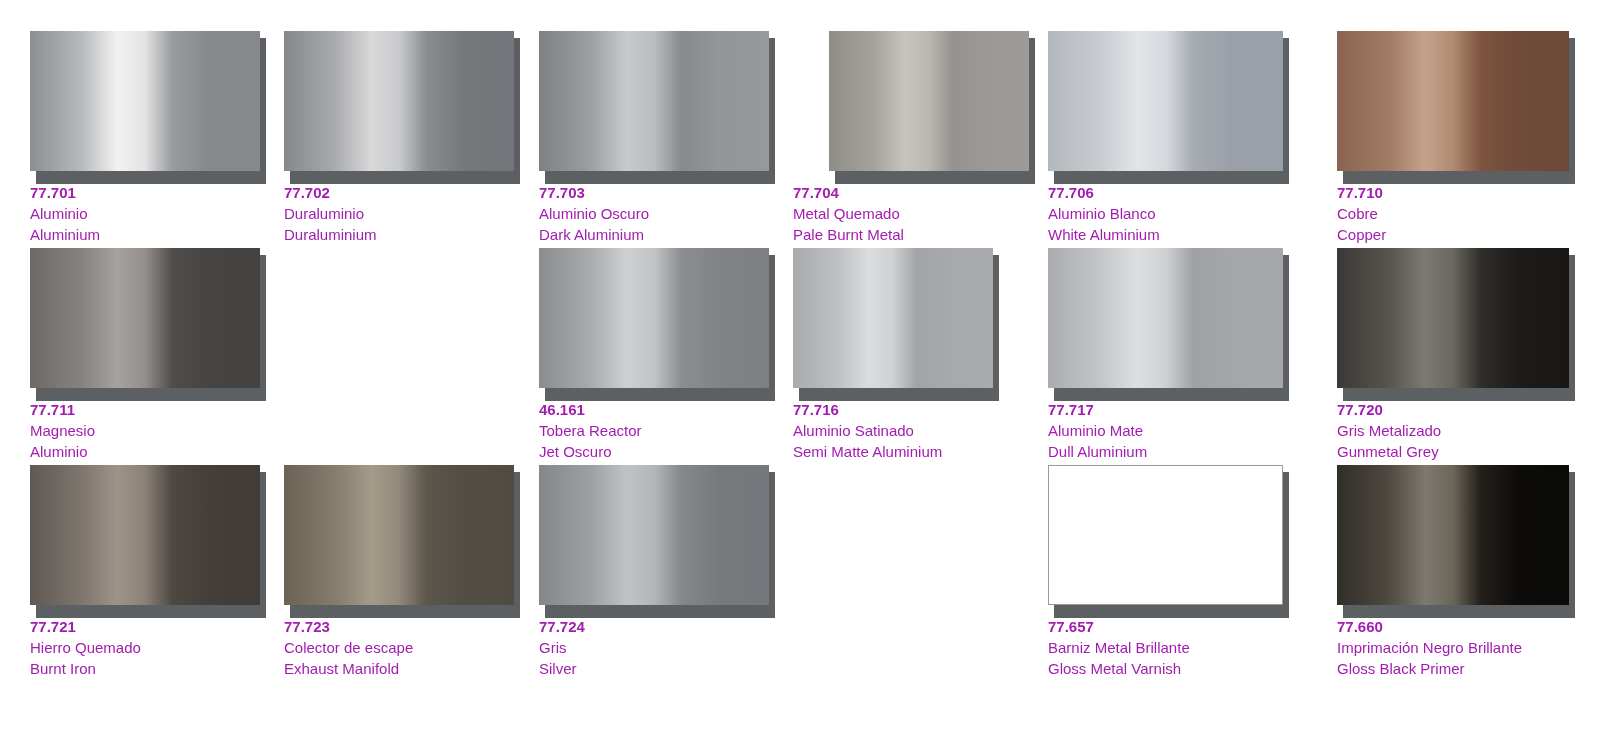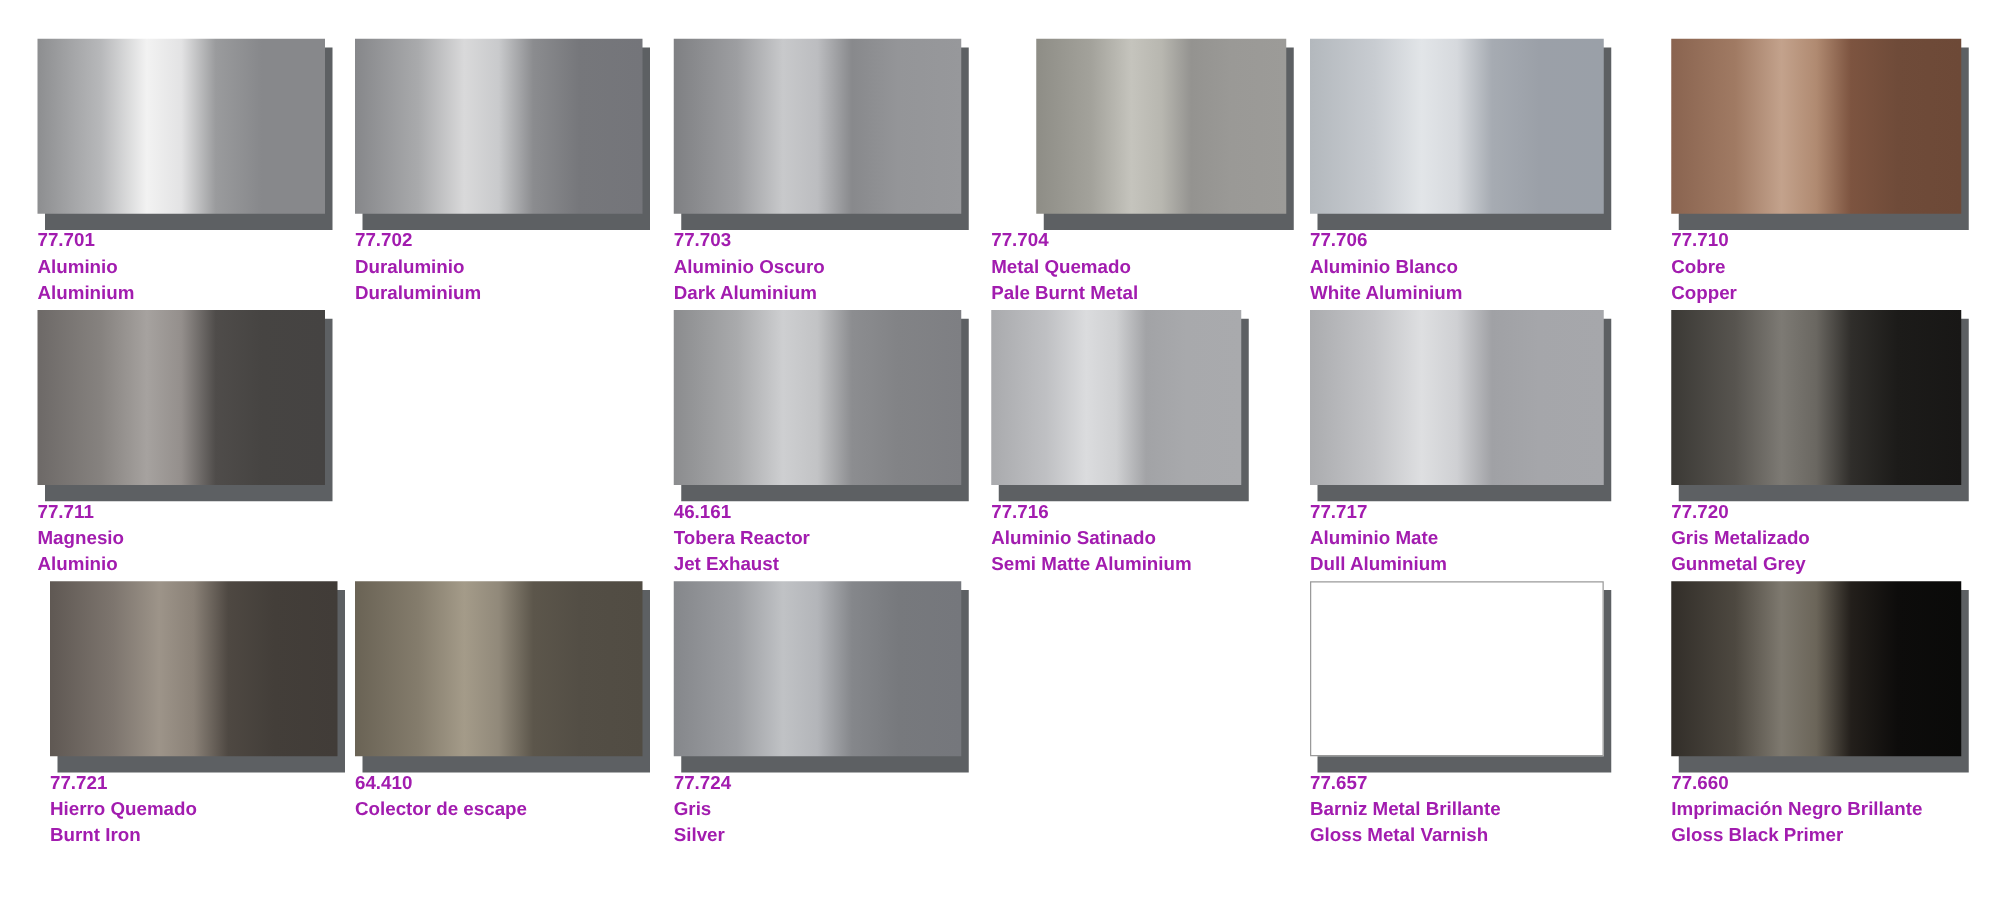--- a/index.html
+++ b/index.html
@@ -53,21 +53,21 @@
   }
   .code{
     font-size:15px;
     font-weight:bold;
     line-height:21px;
     letter-spacing:0px;
     white-space:nowrap;
   }
   .name-es,.name-en{
     font-size:15px;
-    font-weight:bold;
+    font-weight:normal;
     line-height:21px;
     white-space:nowrap;
   }
 </style>
 </head>
 <body>
 
 <div id="sheet">
     <div class="row" style="top: 31px;">
       <div class="cell" style="left: 30px;">
@@ -150,21 +150,21 @@
         </div>
       </div>
       <div class="cell" style="left: 539px;">
         <div class="chip-wrap" style="width: 230px;">
           <div class="chip-shadow" style="width: 230px; background: rgb(93, 96, 99);"></div>
           <div class="chip" style="width: 230px; background: linear-gradient(to right, rgb(139, 140, 142) 0%, rgb(169, 170, 172) 22%, rgb(206, 207, 209) 38%, rgb(194, 195, 197) 50%, rgb(140, 141, 144) 62%, rgb(130, 131, 134) 78%, rgb(126, 127, 131) 100%);"></div>
         </div>
         <div class="labels">
           <div class="code">46.161</div>
           <div class="name-es">Tobera Reactor</div>
-          <div class="name-en">Jet Exhaust</div>
+          <div class="name-en">Jet Oscuro</div>
         </div>
       </div>
       <div class="cell" style="left: 793px;">
         <div class="chip-wrap" style="width: 200px;">
           <div class="chip-shadow" style="width: 200px; background: rgb(93, 96, 99);"></div>
           <div class="chip" style="width: 200px; background: linear-gradient(to right, rgb(169, 170, 173) 0%, rgb(191, 192, 195) 22%, rgb(219, 220, 222) 38%, rgb(207, 208, 210) 50%, rgb(162, 163, 166) 62%, rgb(168, 169, 172) 78%, rgb(169, 170, 173) 100%);"></div>
         </div>
         <div class="labels">
           <div class="code">77.716</div>
           <div class="name-es">Aluminio Satinado</div>
@@ -188,39 +188,40 @@
           <div class="chip" style="width: 232px; background: linear-gradient(to right, rgb(59, 57, 53) 0%, rgb(87, 84, 79) 22%, rgb(125, 122, 116) 38%, rgb(106, 103, 97) 50%, rgb(48, 46, 43) 62%, rgb(28, 27, 25) 78%, rgb(24, 23, 22) 100%);"></div>
         </div>
         <div class="labels">
           <div class="code">77.720</div>
           <div class="name-es">Gris Metalizado</div>
           <div class="name-en">Gunmetal Grey</div>
         </div>
       </div>
     </div>
     <div class="row" style="top: 465px;">
-      <div class="cell" style="left: 40px;">
+      <div class="cell" style="left: 30px;">
         <div class="chip-wrap" style="width: 230px;">
           <div class="chip-shadow" style="width: 230px; background: rgb(93, 96, 99);"></div>
           <div class="chip" style="width: 230px; background: linear-gradient(to right, rgb(95, 88, 83) 0%, rgb(125, 117, 110) 22%, rgb(157, 148, 137) 38%, rgb(138, 129, 119) 50%, rgb(78, 72, 66) 62%, rgb(67, 62, 57) 78%, rgb(65, 60, 56) 100%);"></div>
         </div>
         <div class="labels">
           <div class="code">77.721</div>
           <div class="name-es">Hierro Quemado</div>
           <div class="name-en">Burnt Iron</div>
         </div>
       </div>
       <div class="cell" style="left: 284px;">
         <div class="chip-wrap" style="width: 230px;">
           <div class="chip-shadow" style="width: 230px; background: rgb(93, 96, 99);"></div>
           <div class="chip" style="width: 230px; background: linear-gradient(to right, rgb(106, 99, 85) 0%, rgb(132, 124, 108) 22%, rgb(164, 155, 137) 38%, rgb(145, 137, 122) 50%, rgb(92, 86, 75) 62%, rgb(83, 78, 69) 78%, rgb(81, 76, 67) 100%);"></div>
         </div>
         <div class="labels">
-          <div class="code">64.410</div>
+          <div class="code">77.723</div>
           <div class="name-es">Colector de escape</div>
+          <div class="name-en">Exhaust Manifold</div>
         </div>
       </div>
       <div class="cell" style="left: 539px;">
         <div class="chip-wrap" style="width: 230px;">
           <div class="chip-shadow" style="width: 230px; background: rgb(93, 96, 99);"></div>
           <div class="chip" style="width: 230px; background: linear-gradient(to right, rgb(133, 135, 139) 0%, rgb(156, 158, 162) 22%, rgb(192, 194, 197) 38%, rgb(179, 181, 185) 50%, rgb(133, 135, 139) 62%, rgb(119, 121, 125) 78%, rgb(117, 119, 124) 100%);"></div>
         </div>
         <div class="labels">
           <div class="code">77.724</div>
           <div class="name-es">Gris</div>

